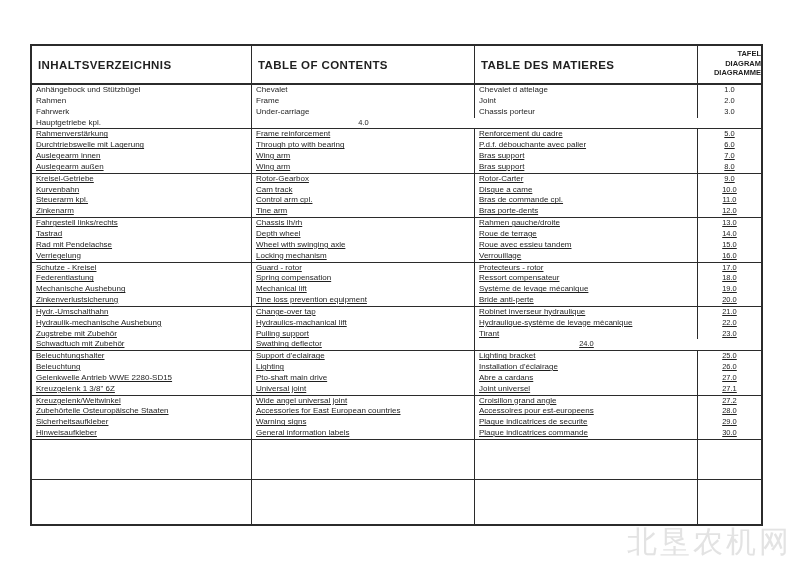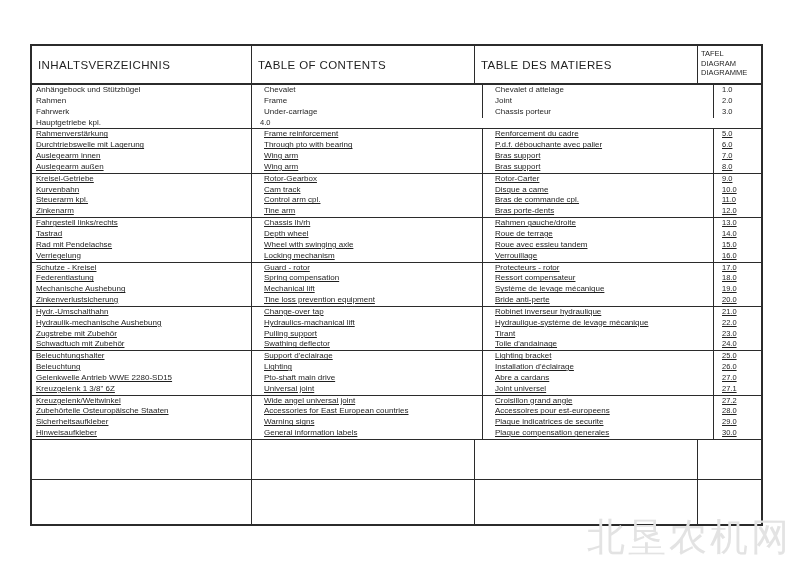--- a/index.html
+++ b/index.html
@@ -16,34 +16,34 @@
     display:grid; grid-template-columns:220px 223px 223px 1fr;
   }
   .cell {
     border-right:1px solid #2b2b2b; box-sizing:border-box;
     padding-left:4px; overflow:hidden; white-space:nowrap;
   }
   .cell.c4 { border-right:none; }
   .header-row { height:37px; border-bottom:2px solid #2b2b2b; }
   .header-cell {
     font-size:11.5px; display:flex; align-items:center;
-    padding-left:6px; letter-spacing:0.4px; font-weight:400;
+    padding-left:6px; letter-spacing:0.4px; font-weight:700;text-align:right;
   }
   .header-cell.small {
     display:block; font-size:7.5px; line-height:9.5px; padding-top:3px;
     padding-left:3px; letter-spacing:0;
   }
-  .row { height:10.85px; font-size:8px; line-height:10.85px;gap:8px; }
-  .cell.num { padding-left:0; font-size:7.5px; }
+  .row { height:10.85px; font-size:8px; line-height:10.85px; }
+  .cell.num { text-align:center; padding-left:0; font-size:7.5px; }
   #groups .group:not(:first-child) { border-top:1.5px solid #2b2b2b;text-decoration:underline; }
   .empty-row { border-top:1.5px solid #2b2b2b; }
   .empty-row.b1 { height:39px; }
   .empty-row.b2 { height:44px; }
   .watermark {
-    position:absolute; right:8px; bottom:2px; font-size:38px;
+    position:absolute; right:8px; bottom:2px; font-size:30px;
     color:#e3e3e3; letter-spacing:3px; user-select:none;
     font-family:"DejaVu Sans",sans-serif;
   }
 </style>
 </head>
 <body>
 
 <div class="page">
 
   <div class="toc-table">
@@ -203,21 +203,20 @@
           </div>
           <div class="row">
             <div class="cell c1">Zugstrebe mit Zubehör</div>
             <div class="cell c2">Pulling support</div>
             <div class="cell c3">Tirant</div>
             <div class="cell c4 num">23.0</div>
           </div>
           <div class="row">
             <div class="cell c1">Schwadtuch mit Zubehör</div>
             <div class="cell c2">Swathing deflector</div>
-            <div class="cell c3">Toile d'andainage</div>
             <div class="cell c4 num">24.0</div>
           </div>
         </div>
         <div class="group">
           <div class="row">
             <div class="cell c1">Beleuchtungshalter</div>
             <div class="cell c3">Support d'eclairage</div>
             <div class="cell c2">Lighting bracket</div>
             <div class="cell c4 num">25.0</div>
           </div>
@@ -255,21 +254,21 @@
           </div>
           <div class="row">
             <div class="cell c1">Sicherheitsaufkleber</div>
             <div class="cell c2">Warning signs</div>
             <div class="cell c3">Plaque indicatrices de securite</div>
             <div class="cell c4 num">29.0</div>
           </div>
           <div class="row">
             <div class="cell c1">Hinweisaufkleber</div>
             <div class="cell c2">General information labels</div>
-            <div class="cell c3">Plaque compensation generales</div>
+            <div class="cell c3">Plaque indicatrices commande</div>
             <div class="cell c4 num">30.0</div>
           </div>
         </div>
       </div>
 
     <div class="empty-row b1">
       <div class="cell c1"></div>
       <div class="cell c2"></div>
       <div class="cell c3"></div>
       <div class="cell c4"></div>

